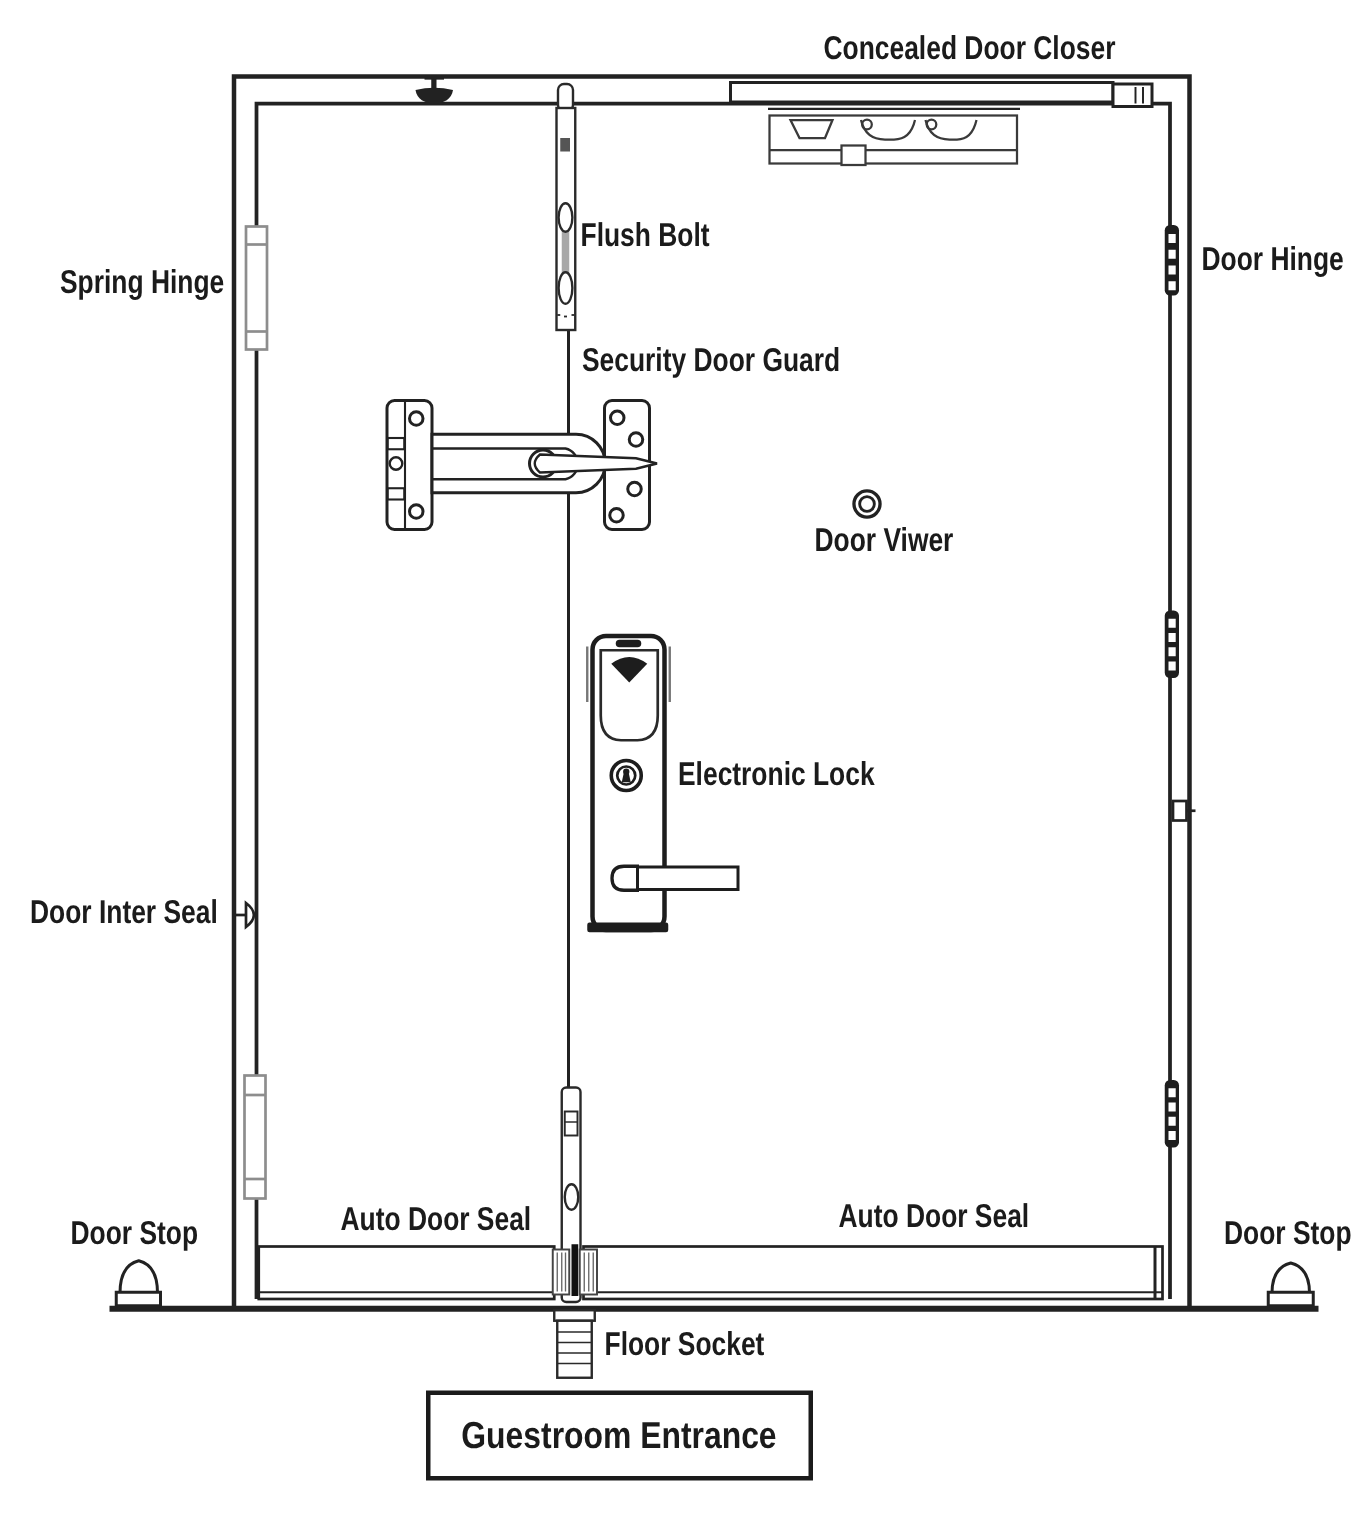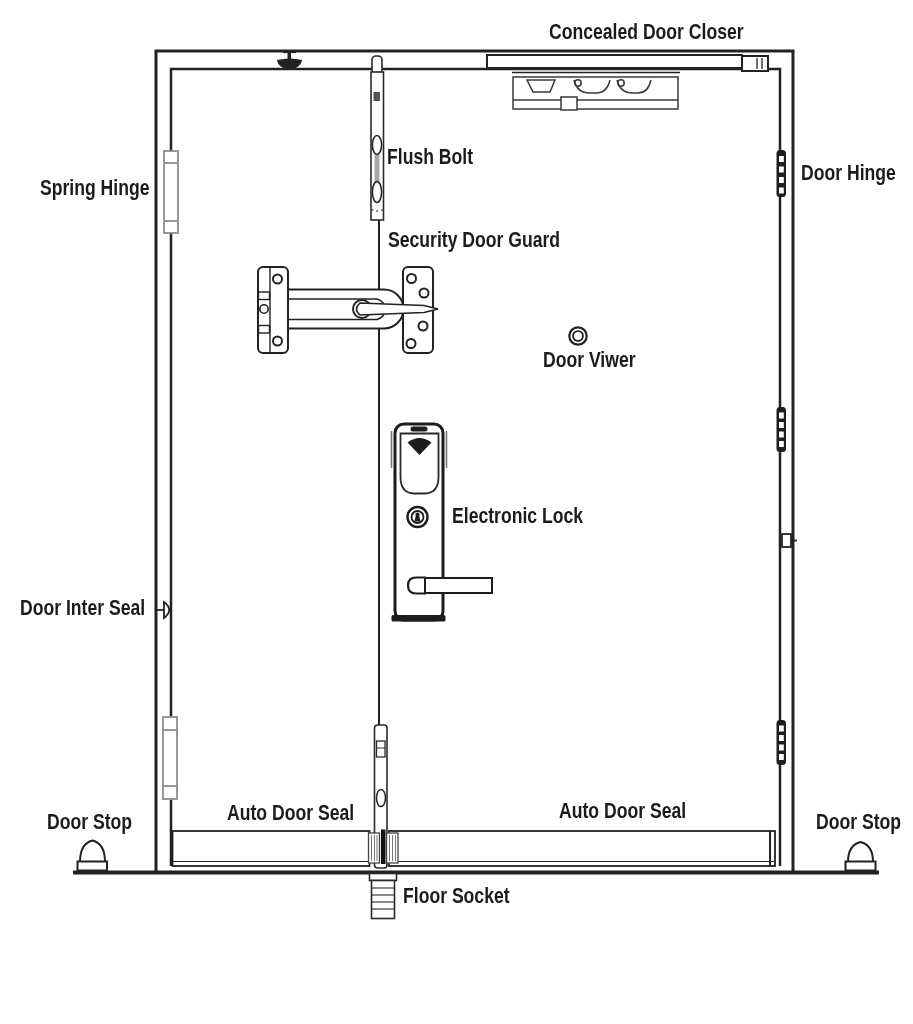--- a/index.html
+++ b/index.html
@@ -218,13 +218,16 @@
   <div class="lbl" style="left:388px;top:227px">Security Door Guard</div>
   <div class="lbl" style="left:543px;top:347px">Door Viwer</div>
   <div class="lbl" style="left:452px;top:503px">Electronic Lock</div>
   <div class="lbl" style="left:20px;top:595px">Door Inter Seal</div>
   <div class="lbl" style="left:47px;top:809px">Door Stop</div>
   <div class="lbl" style="left:227px;top:800px">Auto Door Seal</div>
   <div class="lbl" style="left:559px;top:798px">Auto Door Seal</div>
   <div class="lbl" style="left:816px;top:809px">Door Stop</div>
   <div class="lbl" style="left:403px;top:883px">Floor Socket</div>
 
+  <div class="title-box">
+    <span>Guestroom Entrance</span>
+  </div>
 </div>
 
 </body></html>

